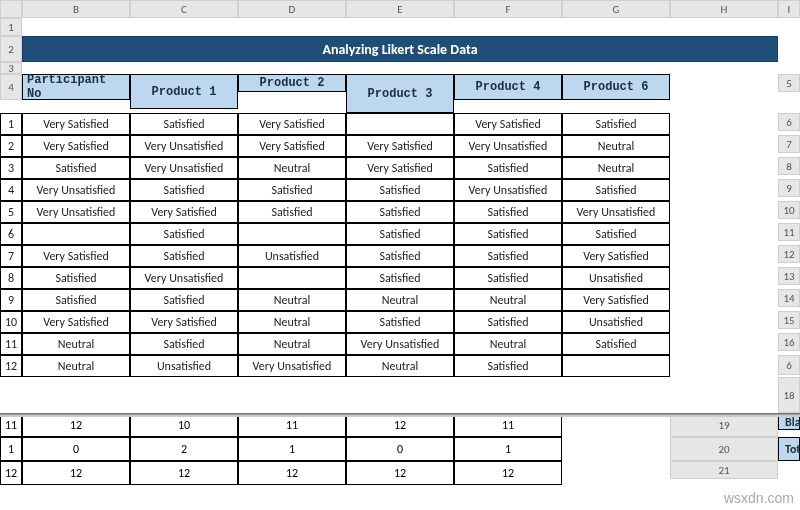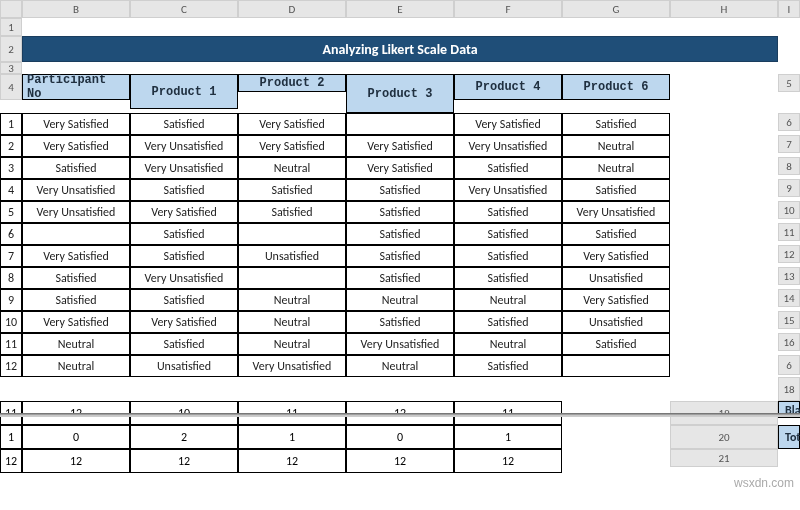--- a/index.html
+++ b/index.html
@@ -77,23 +77,23 @@
   .split-line {
     position: absolute;
     left: 0; right: 0;
     height: 4px;
     background: linear-gradient(#888,#ddd);
     border-top: 1px solid #777;
     border-bottom: 1px solid #ccc;
   }
   .watermark {
     position: absolute;
-    bottom: 20px; right: 6px;
+    bottom: 4px; right: 6px;
     color: #aaa;
-    font-size: 12px;
+    font-size: 14px;
     font-family: Arial, sans-serif;
   }
 </style>
 </head>
 <body>
 
 <div class="sheet" id="sheet">
     <div class="corner"></div>
     <div class="colhdr">B</div>
     <div class="colhdr">C</div>
@@ -242,21 +242,21 @@
     <div class="cell"></div>
     <div class="rowhdr" style="height:20px">6</div>
     <div class="cell" style="height:20px"></div>
     <div class="cell" style="height:20px"></div>
     <div class="cell" style="height:20px"></div>
     <div class="cell" style="height:20px"></div>
     <div class="cell" style="height:20px"></div>
     <div class="cell" style="height:20px"></div>
     <div class="cell" style="height:20px"></div>
     <div class="cell" style="height:20px"></div>
-    <div class="rowhdr" style="height:24px">18</div>
+    <div class="rowhdr" style="height:36px">18</div>
     <div class="cell summ-val" style="height:24px">11</div>
     <div class="cell summ-val" style="height:24px">12</div>
     <div class="cell summ-val" style="height:24px">10</div>
     <div class="cell summ-val" style="height:24px">11</div>
     <div class="cell summ-val" style="height:24px">12</div>
     <div class="cell summ-val" style="height:24px">11</div>
     <div class="cell" style="height:24px"></div>
     <div class="rowhdr" style="height:24px">19</div>
     <div class="cell summ-label" style="height:17px">Blank</div>
     <div class="cell summ-val" style="height:24px">1</div>

